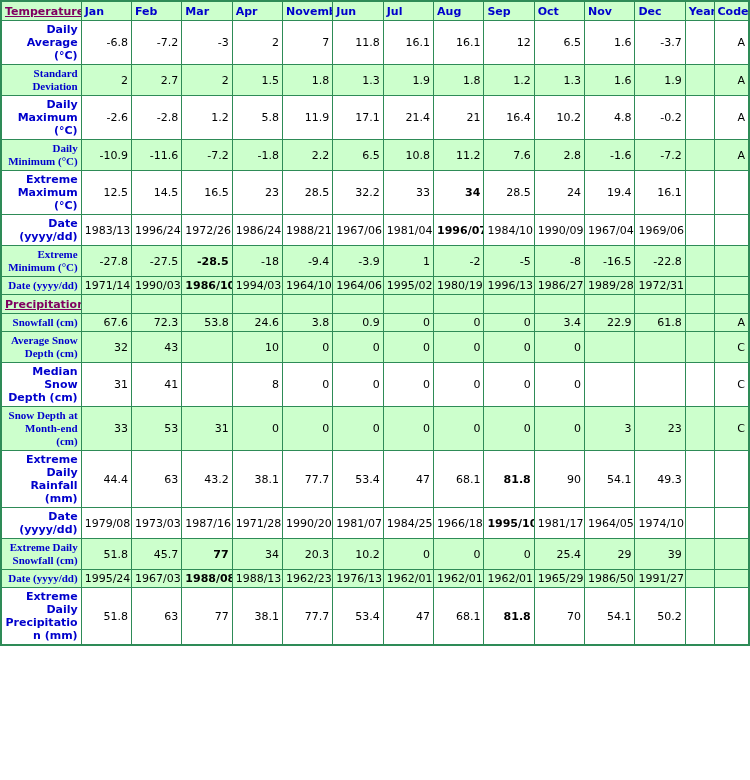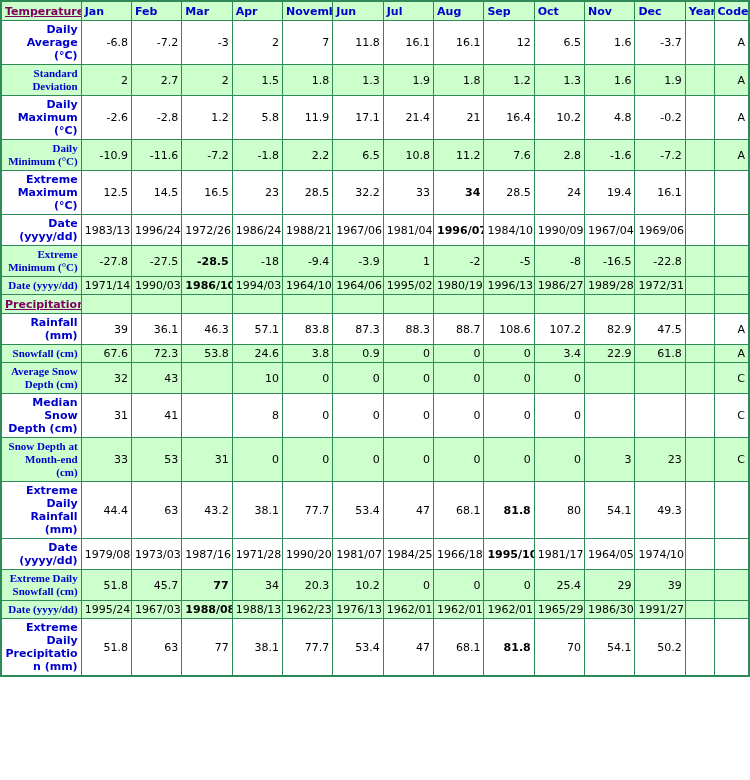--- a/index.html
+++ b/index.html
@@ -269,37 +269,20 @@
         <td class="blank"></td>
         <td class="blank"></td>
         <td class="blank"></td>
         <td class="blank"></td>
         <td class="blank"></td>
         <td class="blank"></td>
         <td class="blank"></td>
         <td class="blank"></td>
         <td class="blank"></td>
       </tr>
-      <tr class="white">
-        <td class="rowlabel">Rainfall (mm)</td>
-        <td class="val">39</td>
-        <td class="val">36.1</td>
-        <td class="val">46.3</td>
-        <td class="val">57.1</td>
-        <td class="val">83.8</td>
-        <td class="val">87.3</td>
-        <td class="val">88.3</td>
-        <td class="val">88.7</td>
-        <td class="val">108.6</td>
-        <td class="val">107.2</td>
-        <td class="val">82.9</td>
-        <td class="val">47.5</td>
-        <td class="val"></td>
-        <td class="code">A</td>
-      </tr>
       <tr class="green">
         <td class="rowlabel">Snowfall (cm)</td>
         <td class="val">67.6</td>
         <td class="val">72.3</td>
         <td class="val">53.8</td>
         <td class="val">24.6</td>
         <td class="val">3.8</td>
         <td class="val">0.9</td>
         <td class="val">0</td>
         <td class="val">0</td>
@@ -365,21 +348,21 @@
         <td class="rowlabel">Extreme Daily Rainfall (mm)</td>
         <td class="val">44.4</td>
         <td class="val">63</td>
         <td class="val">43.2</td>
         <td class="val">38.1</td>
         <td class="val">77.7</td>
         <td class="val">53.4</td>
         <td class="val">47</td>
         <td class="val">68.1</td>
         <td class="val b">81.8</td>
-        <td class="val">80</td>
+        <td class="val">90</td>
         <td class="val">54.1</td>
         <td class="val">49.3</td>
         <td class="val"></td>
         <td class="code"></td>
       </tr>
       <tr class="white">
         <td class="rowlabel">Date (yyyy/dd)</td>
         <td class="val">1979/08</td>
         <td class="val">1973/03</td>
         <td class="val">1987/16</td>
@@ -417,21 +400,21 @@
         <td class="val">1995/24</td>
         <td class="val">1967/03</td>
         <td class="val b">1988/08</td>
         <td class="val">1988/13</td>
         <td class="val">1962/23</td>
         <td class="val">1976/13</td>
         <td class="val">1962/01+</td>
         <td class="val">1962/01+</td>
         <td class="val">1962/01+</td>
         <td class="val">1965/29</td>
-        <td class="val">1986/30</td>
+        <td class="val">1986/50</td>
         <td class="val">1991/27</td>
         <td class="val"></td>
         <td class="code"></td>
       </tr>
       <tr class="white">
         <td class="rowlabel">Extreme Daily Precipitation (mm)</td>
         <td class="val">51.8</td>
         <td class="val">63</td>
         <td class="val">77</td>
         <td class="val">38.1</td>

